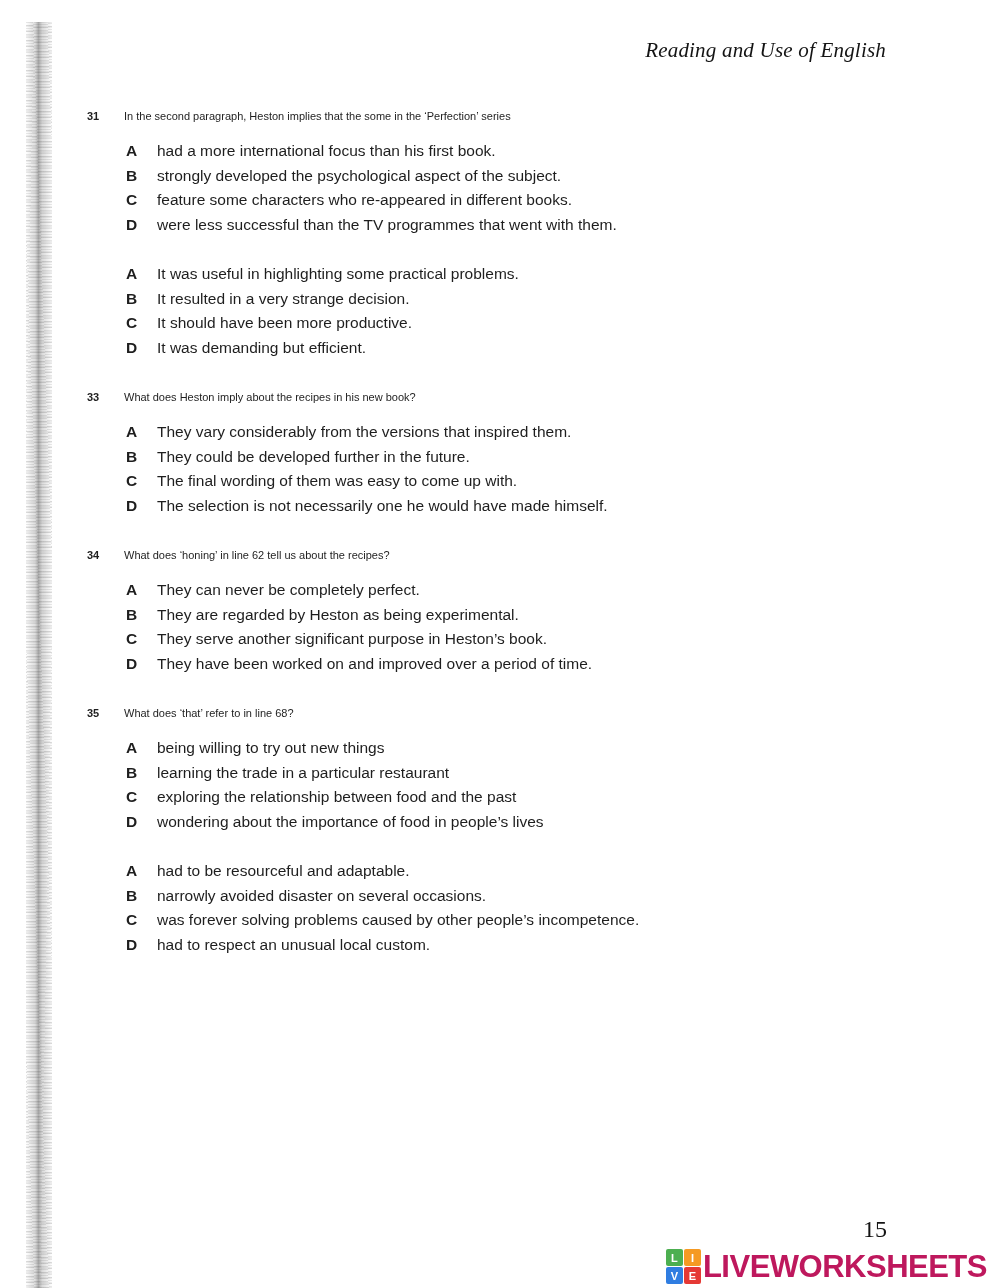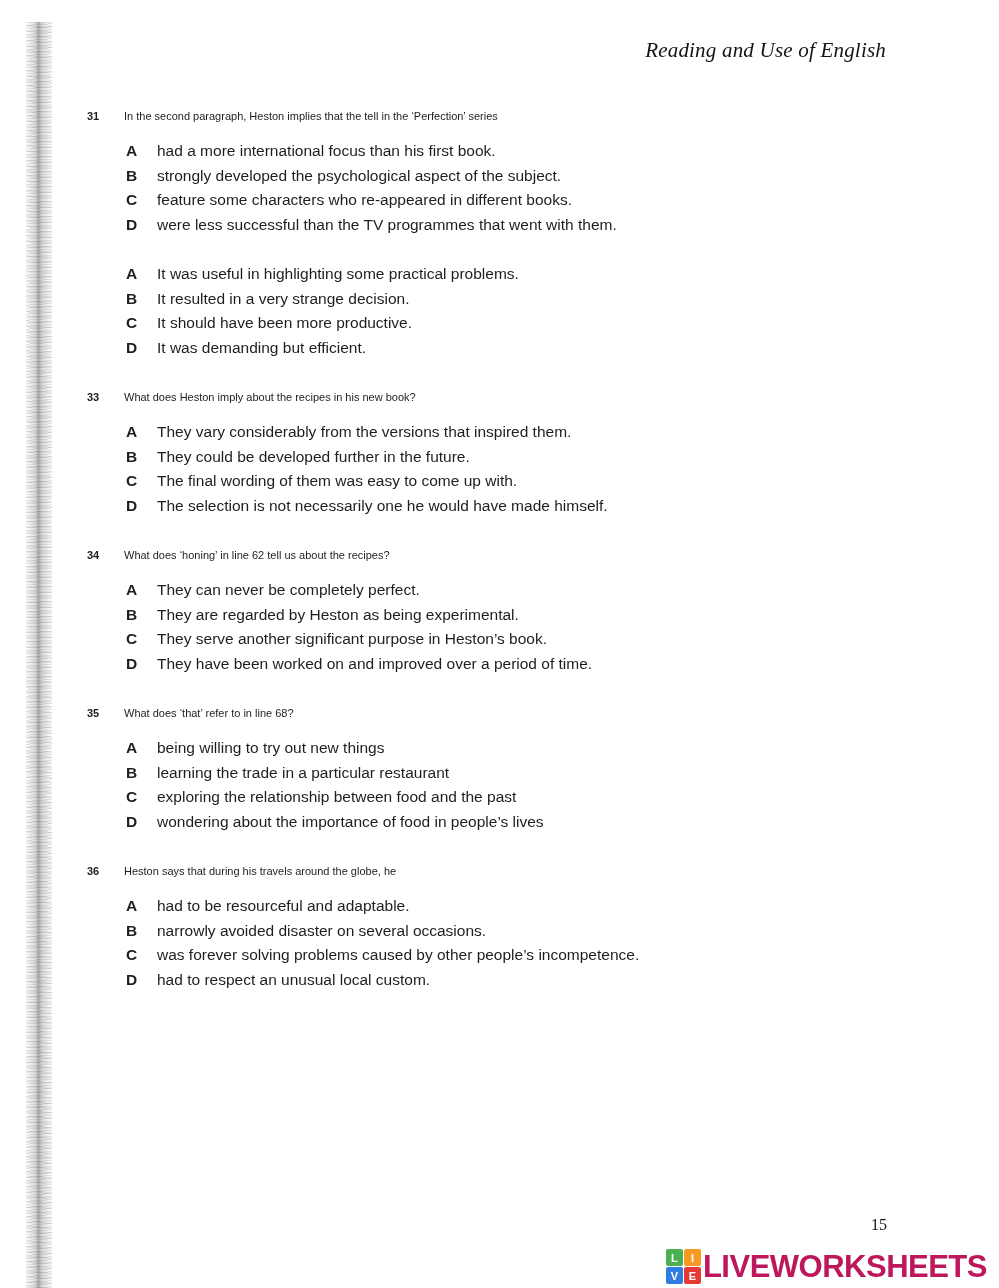--- a/index.html
+++ b/index.html
@@ -84,21 +84,21 @@
     flex: 0 0 31px;
   }
   .opt-text {
     flex: 1;
   }
   .page-number {
     position: absolute;
     top: 1216px;
     right: 112px;
     font-family: "Liberation Serif", serif;
-    font-size: 16px;
+    font-size: 24px;
     color: #141414;
   }
   .brand {
     position: absolute;
     right: 12px;
     bottom: 4px;
     display: flex;
     align-items: center;
     gap: 2px;
     text-decoration: none;
@@ -133,21 +133,21 @@
 <div class="page">
 
   <div class="spine"></div>
 
   <div class="header">Reading and Use of English</div>
 
   <main class="content">
       <div class="question">
         <div class="q-line">
           <span class="q-num">31</span>
-          <span class="q-text">In the second paragraph, Heston implies that the tell in the ‘Perfection’ series</span>
+          <span class="q-text">In the second paragraph, Heston implies that the some in the ‘Perfection’ series</span>
         </div>
         <div class="options">
           <div class="option">
             <span class="opt-letter">A</span>
             <span class="opt-text">had a more international focus than his first book.</span>
           </div>
           <div class="option">
             <span class="opt-letter">B</span>
             <span class="opt-text">strongly developed the psychological aspect of the subject.</span>
           </div>
@@ -247,24 +247,20 @@
             <span class="opt-letter">C</span>
             <span class="opt-text">exploring the relationship between food and the past</span>
           </div>
           <div class="option">
             <span class="opt-letter">D</span>
             <span class="opt-text">wondering about the importance of food in people’s lives</span>
           </div>
         </div>
       </div>
       <div class="question">
-        <div class="q-line">
-          <span class="q-num">36</span>
-          <span class="q-text">Heston says that during his travels around the globe, he</span>
-        </div>
         <div class="options">
           <div class="option">
             <span class="opt-letter">A</span>
             <span class="opt-text">had to be resourceful and adaptable.</span>
           </div>
           <div class="option">
             <span class="opt-letter">B</span>
             <span class="opt-text">narrowly avoided disaster on several occasions.</span>
           </div>
           <div class="option">

